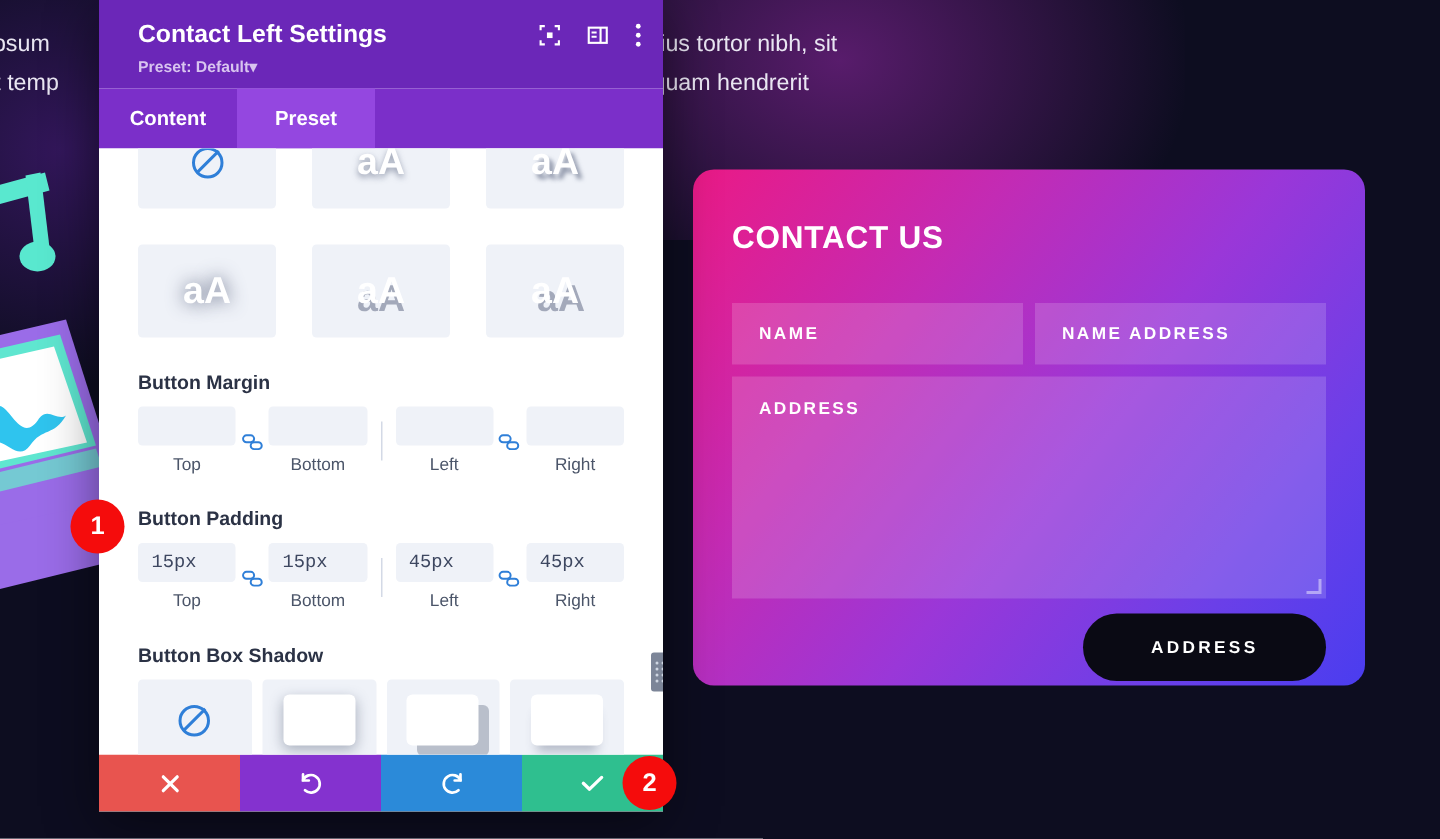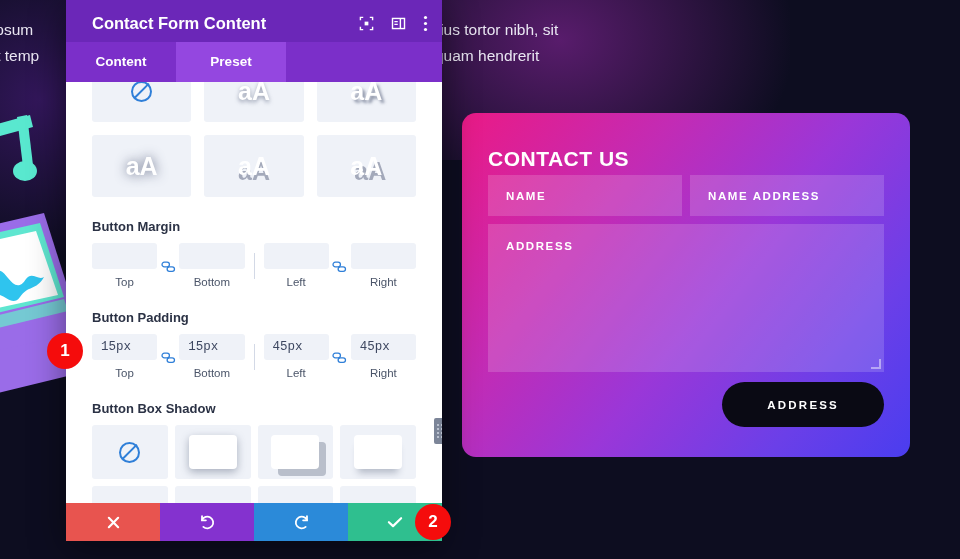--- a/index.html
+++ b/index.html
@@ -81,21 +81,21 @@
     border: none;
     height: 41px;
     padding: 0 18px;
     display: flex; align-items: center;
     color: #ffffff;
     font-size: 11.5px;
     font-weight: bold;
     letter-spacing: 1.6px;
     font-family: "Liberation Sans", sans-serif;
   }
-  .cf-field.half { flex: 1; }
+  .cf-field.half { flex: 1; margin-top: 27px; }
   .cf-textarea {
     background: rgba(255,255,255,.16);
     height: 148px;
     padding: 16px 18px 0 18px;
     color: #ffffff;
     font-size: 11.5px;
     font-weight: bold;
     letter-spacing: 1.6px;
     position: relative;
     margin-bottom: 10px;
@@ -155,33 +155,33 @@
   }
 
   .modal-tabs { display: flex; background: #7b2fc9; flex: 0 0 auto; }
   .tab {
     padding: 12px 0 13px 0;
     color: #ffffff;
     font-size: 13.5px;
     font-weight: bold;
     text-align: center;
     cursor: pointer;
-    width: 110px;
+    width: 92px;
   }
   .tab.active { background: #9447e0; }
 
   .modal-body {
     flex: 1 1 auto;
     position: relative;
     background: #ffffff;
     overflow: hidden;
     padding: 0 26px;
   }
 
-  .opt-grid3 { display: grid; grid-template-columns: repeat(3,1fr); gap: 13px; }
+  .opt-grid3 { display: grid; grid-template-columns: repeat(3,1fr); gap: 24px; }
   .opt-grid4 { display: grid; grid-template-columns: repeat(4,1fr); gap: 7px; }
   .preset-cell {
     background: #eff2f8;
     border-radius: 3px;
     height: 54px;
     display: flex; align-items: center; justify-content: center;
     cursor: pointer;
     overflow: hidden;
   }
   .preset-cell.tall { height: 62px; }
@@ -369,21 +369,21 @@
 
     <div class="cf-submit-wrap">
       <button class="cf-submit">ADDRESS</button>
     </div>
   </div>
 
   <div class="modal">
 
     <div class="modal-header">
       <div class="mh-top">
-        <div class="modal-title">Contact Form Content</div>
+        <div class="modal-title">Contact Left Settings</div>
         <div class="mh-icons">
           <span>
             <svg width="15" height="15" viewBox="0 0 16 16" fill="none" stroke="#ffffff" stroke-width="1.5">
               <path d="M1.5 4.5V1.5H4.5M11.5 1.5H14.5V4.5M14.5 11.5V14.5H11.5M4.5 14.5H1.5V11.5"></path>
               <rect x="6" y="6" width="4" height="4" fill="#ffffff" stroke="none"></rect>
             </svg>
           </span>
           <span>
             <svg width="15" height="15" viewBox="0 0 16 16" fill="none" stroke="#ffffff" stroke-width="1.5">
               <rect x="1.6" y="2.6" width="12.8" height="10.8"></rect>
@@ -393,20 +393,23 @@
           </span>
           <span>
             <svg width="5" height="17" viewBox="0 0 5 17">
               <circle cx="2.5" cy="2.5" r="1.6" fill="#ffffff"></circle>
               <circle cx="2.5" cy="8.5" r="1.6" fill="#ffffff"></circle>
               <circle cx="2.5" cy="14.5" r="1.6" fill="#ffffff"></circle>
             </svg>
           </span>
         </div>
       </div>
+      <div class="modal-preset">
+        <span>Preset: Default</span><span>▾</span>
+      </div>
     </div>
 
     <div class="modal-tabs">
       <div class="tab">Content</div>
       <div class="tab active">Preset</div>
     </div>
 
     <div class="modal-body">
 
       <div class="opt-grid3" style="margin-top:-22px;">

